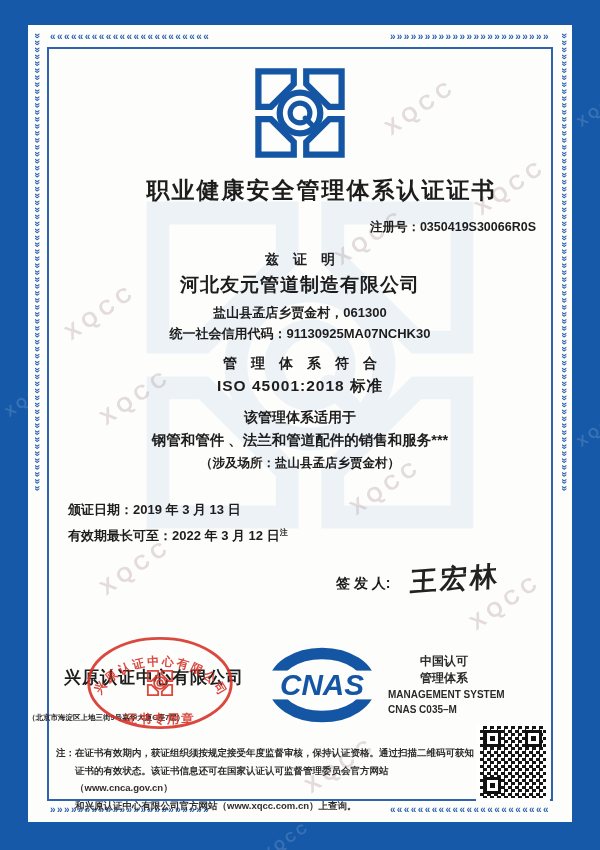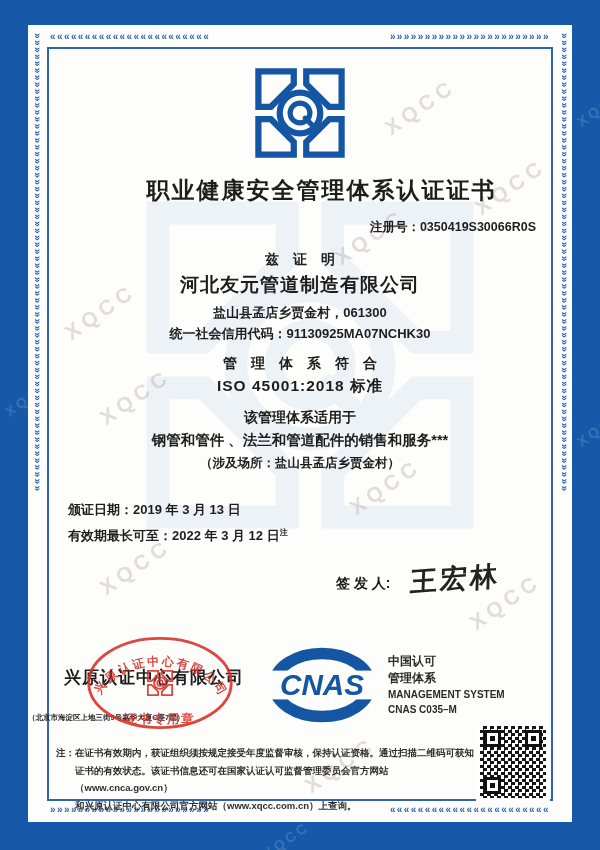--- a/index.html
+++ b/index.html
@@ -57,21 +57,21 @@
                transform:rotate(-4deg) skewX(-6deg); letter-spacing:3px; color:#222; }
   
   .issuer-name { position:absolute; left:0; top:641px; width:252px; text-align:center;
                  font-size:17px; font-weight:bold; letter-spacing:1px; }
   .issuer-addr { position:absolute; left:0; top:688px; width:252px; text-align:left;
                  font-size:7.5px; font-weight:bold; color:#222; }
   .stamp { position:absolute; left:56px; top:608px; width:152px; height:100px;
            color:#d63026; opacity:0.88; }
   .cnas  { position:absolute; left:240px; top:621px; width:108px; height:78px; }
   .acc-text { position:absolute; left:360px; top:628px; font-weight:bold; color:#2a2a2a; }
-  .acc-text .cn { font-size:12px; line-height:17px; }
+  .acc-text .cn { font-size:12px; line-height:17px;margin-left:32px; }
   .acc-text .en { font-size:10px; line-height:15px; }
   
   .footnote { position:absolute; left:28px; top:719px; width:428px;
               font-size:9.5px; font-weight:700; color:#2e2e2e; line-height:17.5px; }
   .footnote .indent { padding-left:19px; }
   
   .qr { position:absolute; left:448px; top:697px; width:74px; height:80px;
         background:#fff; padding:4px; }
   .qr-mod { position:relative; width:100%; height:100%;
         background-image:repeating-conic-gradient(#161616 0% 25%, #ffffff 0% 50%);

